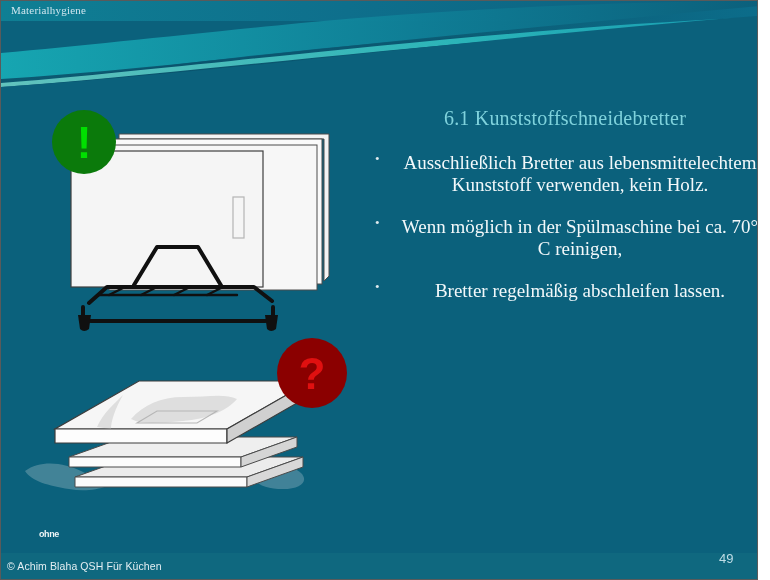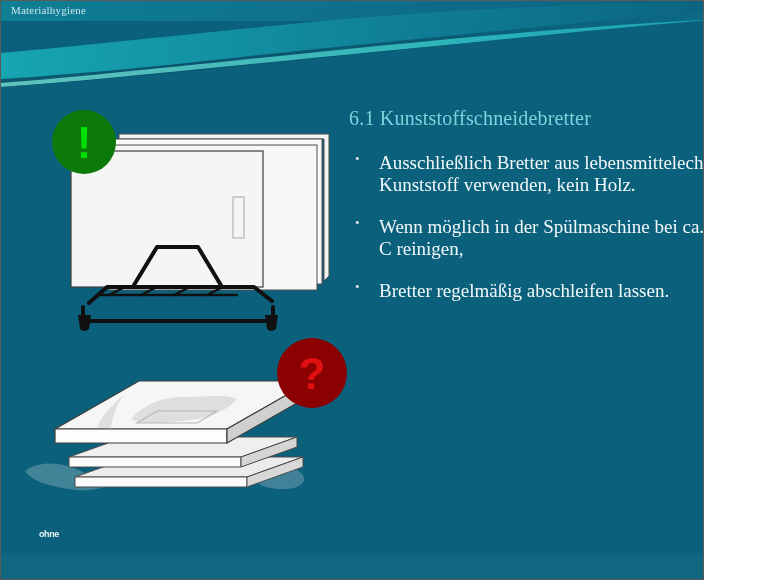--- a/index.html
+++ b/index.html
@@ -5,21 +5,21 @@
   html, body {
     margin: 0;
     padding: 0;
     background: #ffffff;
   }
   body {
     font-family: "Liberation Serif", serif;
   }
   .slide {
     position: relative;
-    width: 704px;
+    width: 758px;
     height: 580px;
     overflow: hidden;
     background: #0b617c;
     box-sizing: border-box;
     border: 1px solid #5a5a5a;
   }
 
   
   .banner {
     position: absolute;
@@ -49,23 +49,24 @@
     color: #e8d24a;
     font-family: "Liberation Serif", serif;
     letter-spacing: 0.3px;
     z-index: 6;
     white-space: nowrap;
   }
 
   
   .content {
     position: absolute;
-    left: 348px;
+    left: 368px;
     top: 106px;
     width: 392px;
+    text-align: center;
   }
   .subtitle {
     font-size: 20px;
     color: #7fd2dc;
     margin: 0 0 22px 0;
     font-family: "Liberation Serif", serif;
     letter-spacing: 0.2px;
   }
   ul.bullets {
     list-style: none;
@@ -273,16 +274,17 @@
       <li>Ausschließlich Bretter aus lebensmittelechtem Kunststoff verwenden, kein Holz.</li>
       <li>Wenn möglich in der Spülmaschine bei ca. 70° C reinigen,</li>
       <li>Bretter regelmäßig abschleifen lassen.</li>
     </ul>
   </div>
 
   <div class="brand-mark">ohne</div>
 
   <div class="footer-bar"></div>
 
+  <div class="footer-credit">© Achim Blaha QSH Für Küchen</div>
 
   <div class="page-number">49</div>
 
 </div>
 
 </body></html>

